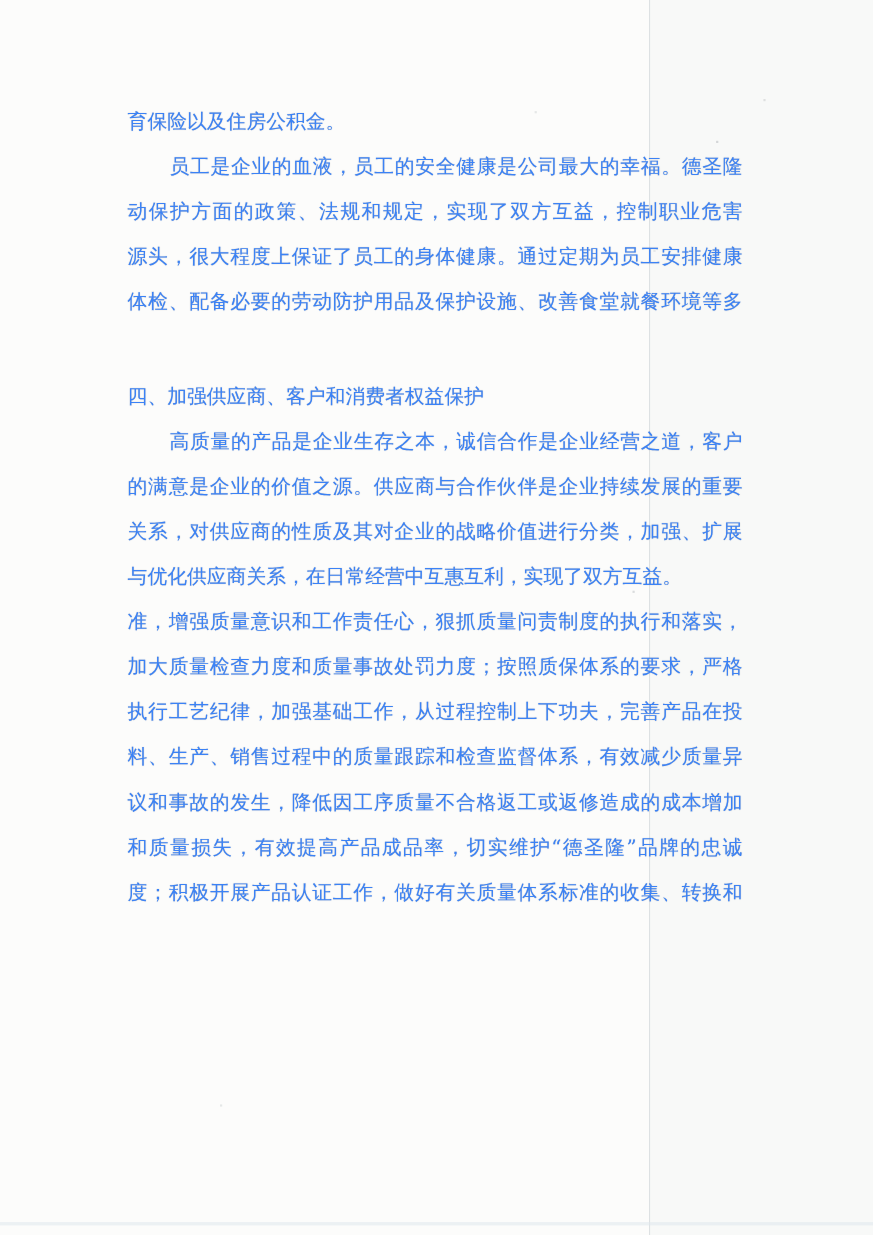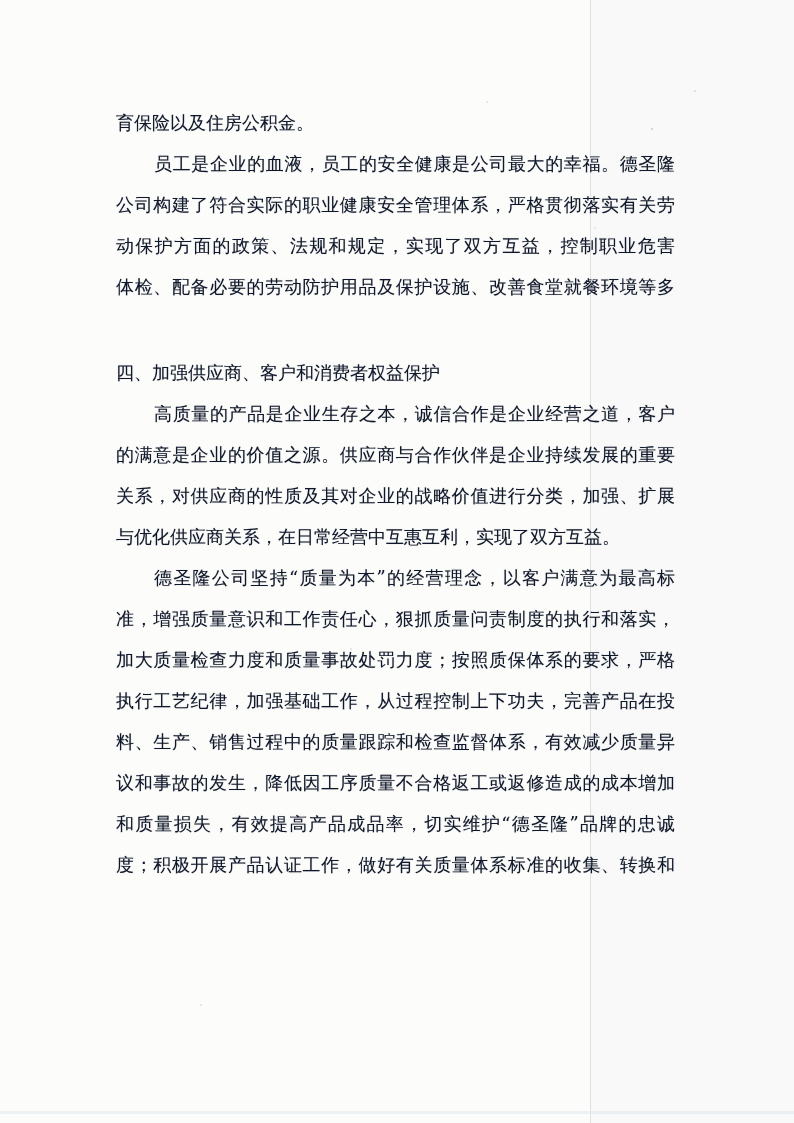--- a/index.html
+++ b/index.html
@@ -59,23 +59,23 @@
       575px 537px 0 0 rgba(130,136,142,0.28),
       486px 101px 0 0 rgba(130,136,142,0.18),
       350px 648px 0 0 rgba(130,136,142,0.18),
       694px 90px  0 0 rgba(130,136,142,0.22),
       200px 1004px 0 0 rgba(130,136,142,0.18),
       594px 227px 0 0 rgba(130,136,142,0.16);
   }
   .content {
     position: absolute;
     left: 116px;
-    top: 102px;
+    top: 90px;
     width: 559px;
-    color: #0f172a;
+    color: #3b82f6;
     font-size: 18px;
     text-shadow: 0 0 1px rgba(51, 54, 59, 0.35);
   }
   .line {
     height: 41px;
     line-height: 41px;
     margin: 0;
   }
   .full {
     text-align: justify;
@@ -106,32 +106,31 @@
   <div class="scan-strip-right"></div>
   <div class="scan-line-v"></div>
   <div class="scan-band-bottom"></div>
   <div class="scan-noise"></div>
 
   <div class="content">
 
     <div class="line tail">育保险以及住房公积金。</div>
 
     <div class="line full indent">员工是企业的血液，员工的安全健康是公司最大的幸福。德圣隆</div>
-    <div class="line full">公司构建了符合实际的职业健康安全管理体系，严格贯彻落实有关劳</div>
     <div class="line full">动保护方面的政策、法规和规定，实现了双方互益，控制职业危害</div>
+    <div class="line full">源头，很大程度上保证了员工的身体健康。通过定期为员工安排健康</div>
     <div class="line full">体检、配备必要的劳动防护用品及保护设施、改善食堂就餐环境等多</div>
 
     <div class="line heading">四、加强供应商、客户和消费者权益保护</div>
 
     <div class="line full indent">高质量的产品是企业生存之本，诚信合作是企业经营之道，客户</div>
     <div class="line full">的满意是企业的价值之源。供应商与合作伙伴是企业持续发展的重要</div>
     <div class="line full">关系，对供应商的性质及其对企业的战略价值进行分类，加强、扩展</div>
     <div class="line tail">与优化供应商关系，在日常经营中互惠互利，实现了双方互益。</div>
 
-    <div class="line full indent">德圣隆公司坚持“质量为本”的经营理念，以客户满意为最高标</div>
     <div class="line full">准，增强质量意识和工作责任心，狠抓质量问责制度的执行和落实，</div>
     <div class="line full">加大质量检查力度和质量事故处罚力度；按照质保体系的要求，严格</div>
     <div class="line full">执行工艺纪律，加强基础工作，从过程控制上下功夫，完善产品在投</div>
     <div class="line full">料、生产、销售过程中的质量跟踪和检查监督体系，有效减少质量异</div>
     <div class="line full">议和事故的发生，降低因工序质量不合格返工或返修造成的成本增加</div>
     <div class="line full">和质量损失，有效提高产品成品率，切实维护“德圣隆”品牌的忠诚</div>
     <div class="line full">度；积极开展产品认证工作，做好有关质量体系标准的收集、转换和</div>
 
   </div>
 </div>

